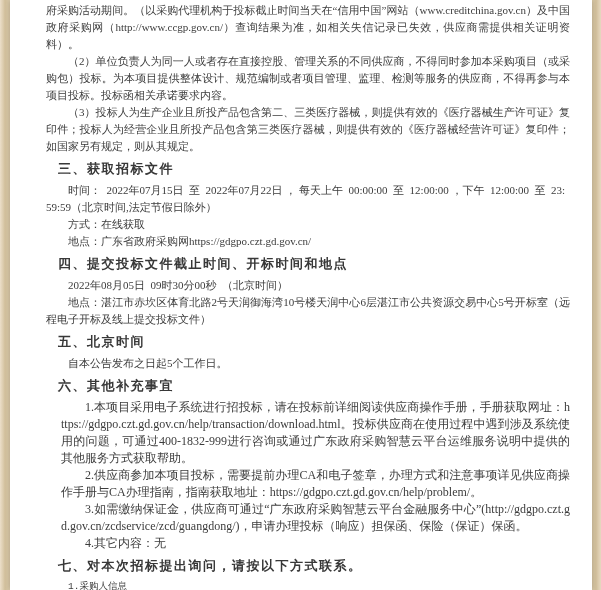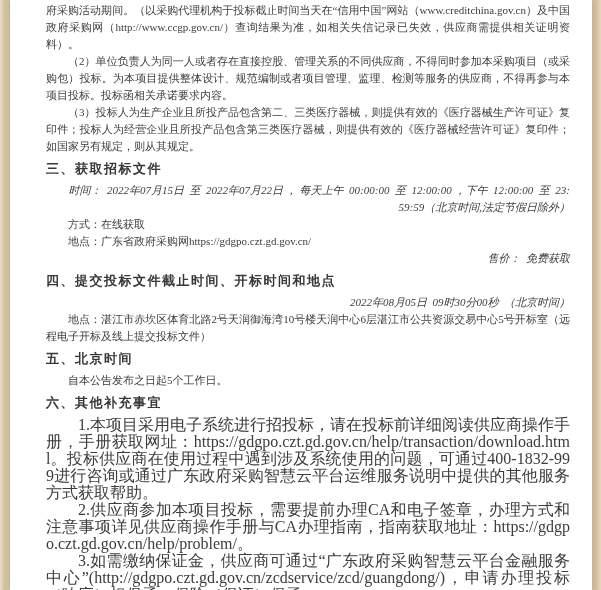--- a/index.html
+++ b/index.html
@@ -33,34 +33,34 @@
     line-height: 17px;
     text-align: justify;
     text-indent: 2em;
     word-break: break-all;
   }
   .para.no-indent {
     text-indent: 0;
   }
   .para.keep-spaces {
     white-space: pre-wrap;
-    text-align: right;
-    font-style: italic;
+    text-align: left;
   }
   .sec-title {
-    margin: 6px 0 5px 0;
+    margin: 6px 0 5px 12px;
     font-size: 13px;
     line-height: 16px;
     font-weight: 600;
     letter-spacing: 1.5px;
     color: #383838;
   }
   .sec6 .para {
-    font-size: 16px;
+    font-size: 12px;
     line-height: 17px;
+    margin-left: 15px;
   }
   .small-note {
     margin: 2px 0 0 0;
     font-size: 9.5px;
     line-height: 15px;
     text-indent: 0;
     padding-left: 22px;
     color: #3c3c3c;
     font-family: Liberation Mono, monospace;
   }
@@ -72,21 +72,20 @@
   <div class="content">
 
     <p class="para no-indent">府采购活动期间。（以采购代理机构于投标截止时间当天在“信用中国”网站（www.creditchina.gov.cn）及中国政府采购网（http://www.ccgp.gov.cn/）查询结果为准，如相关失信记录已失效，供应商需提供相关证明资料）。</p>
     <p class="para">（2）单位负责人为同一人或者存在直接控股、管理关系的不同供应商，不得同时参加本采购项目（或采购包）投标。为本项目提供整体设计、规范编制或者项目管理、监理、检测等服务的供应商，不得再参与本项目投标。投标函相关承诺要求内容。</p>
     <p class="para">（3）投标人为生产企业且所投产品包含第二、三类医疗器械，则提供有效的《医疗器械生产许可证》复印件；投标人为经营企业且所投产品包含第三类医疗器械，则提供有效的《医疗器械经营许可证》复印件；如国家另有规定，则从其规定。</p>
 
     <h3 class="sec-title">三、获取招标文件</h3>
     <p class="para keep-spaces">时间：  2022年07月15日  至  2022年07月22日 ， 每天上午  00:00:00  至  12:00:00 ，下午  12:00:00  至  23:59:59（北京时间,法定节假日除外）</p>
     <p class="para">方式：在线获取</p>
     <p class="para">地点：广东省政府采购网https://gdgpo.czt.gd.gov.cn/</p>
-    <p class="para keep-spaces">售价：  免费获取</p>
 
     <h3 class="sec-title">四、提交投标文件截止时间、开标时间和地点</h3>
     <p class="para keep-spaces">2022年08月05日  09时30分00秒  （北京时间）</p>
     <p class="para">地点：湛江市赤坎区体育北路2号天润御海湾10号楼天润中心6层湛江市公共资源交易中心5号开标室（远程电子开标及线上提交投标文件）</p>
 
     <h3 class="sec-title">五、北京时间</h3>
     <p class="para">自本公告发布之日起5个工作日。</p>
 
     <h3 class="sec-title">六、其他补充事宜</h3>
     <div class="sec6">

